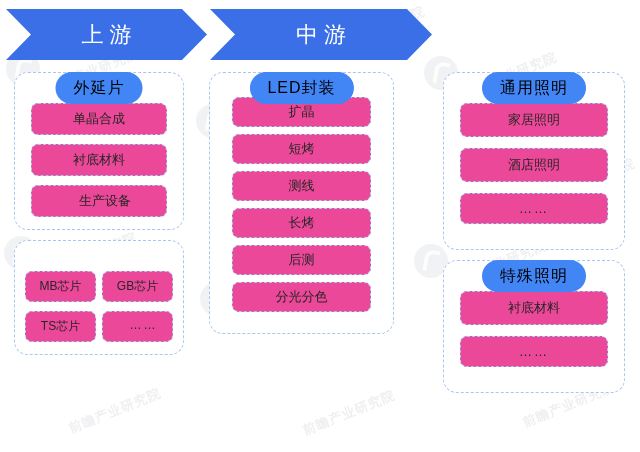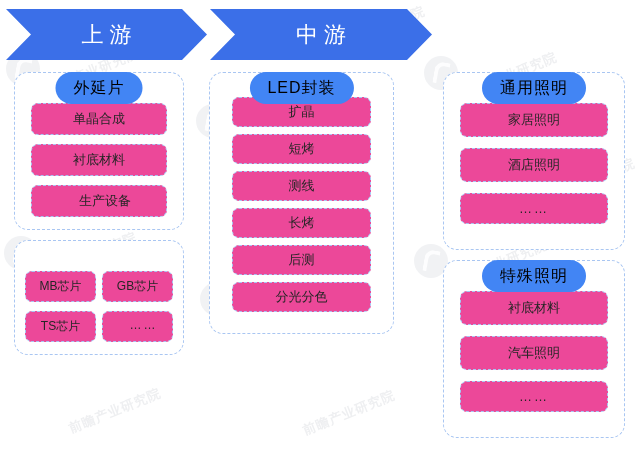--- a/index.html
+++ b/index.html
@@ -239,18 +239,17 @@
       <div class="item">家居照明</div>
       <div class="item">酒店照明</div>
       <div class="item dots">……</div>
     </div>
   </div>
 
   <div class="group" id="grp-special-lighting">
     <div class="pill">特殊照明</div>
     <div class="group-body with-pill items-col">
       <div class="item">衬底材料</div>
-      <div class="item">汽车照明</div>
       <div class="item dots">……</div>
     </div>
   </div>
 
 </div>
 
 </body></html>

